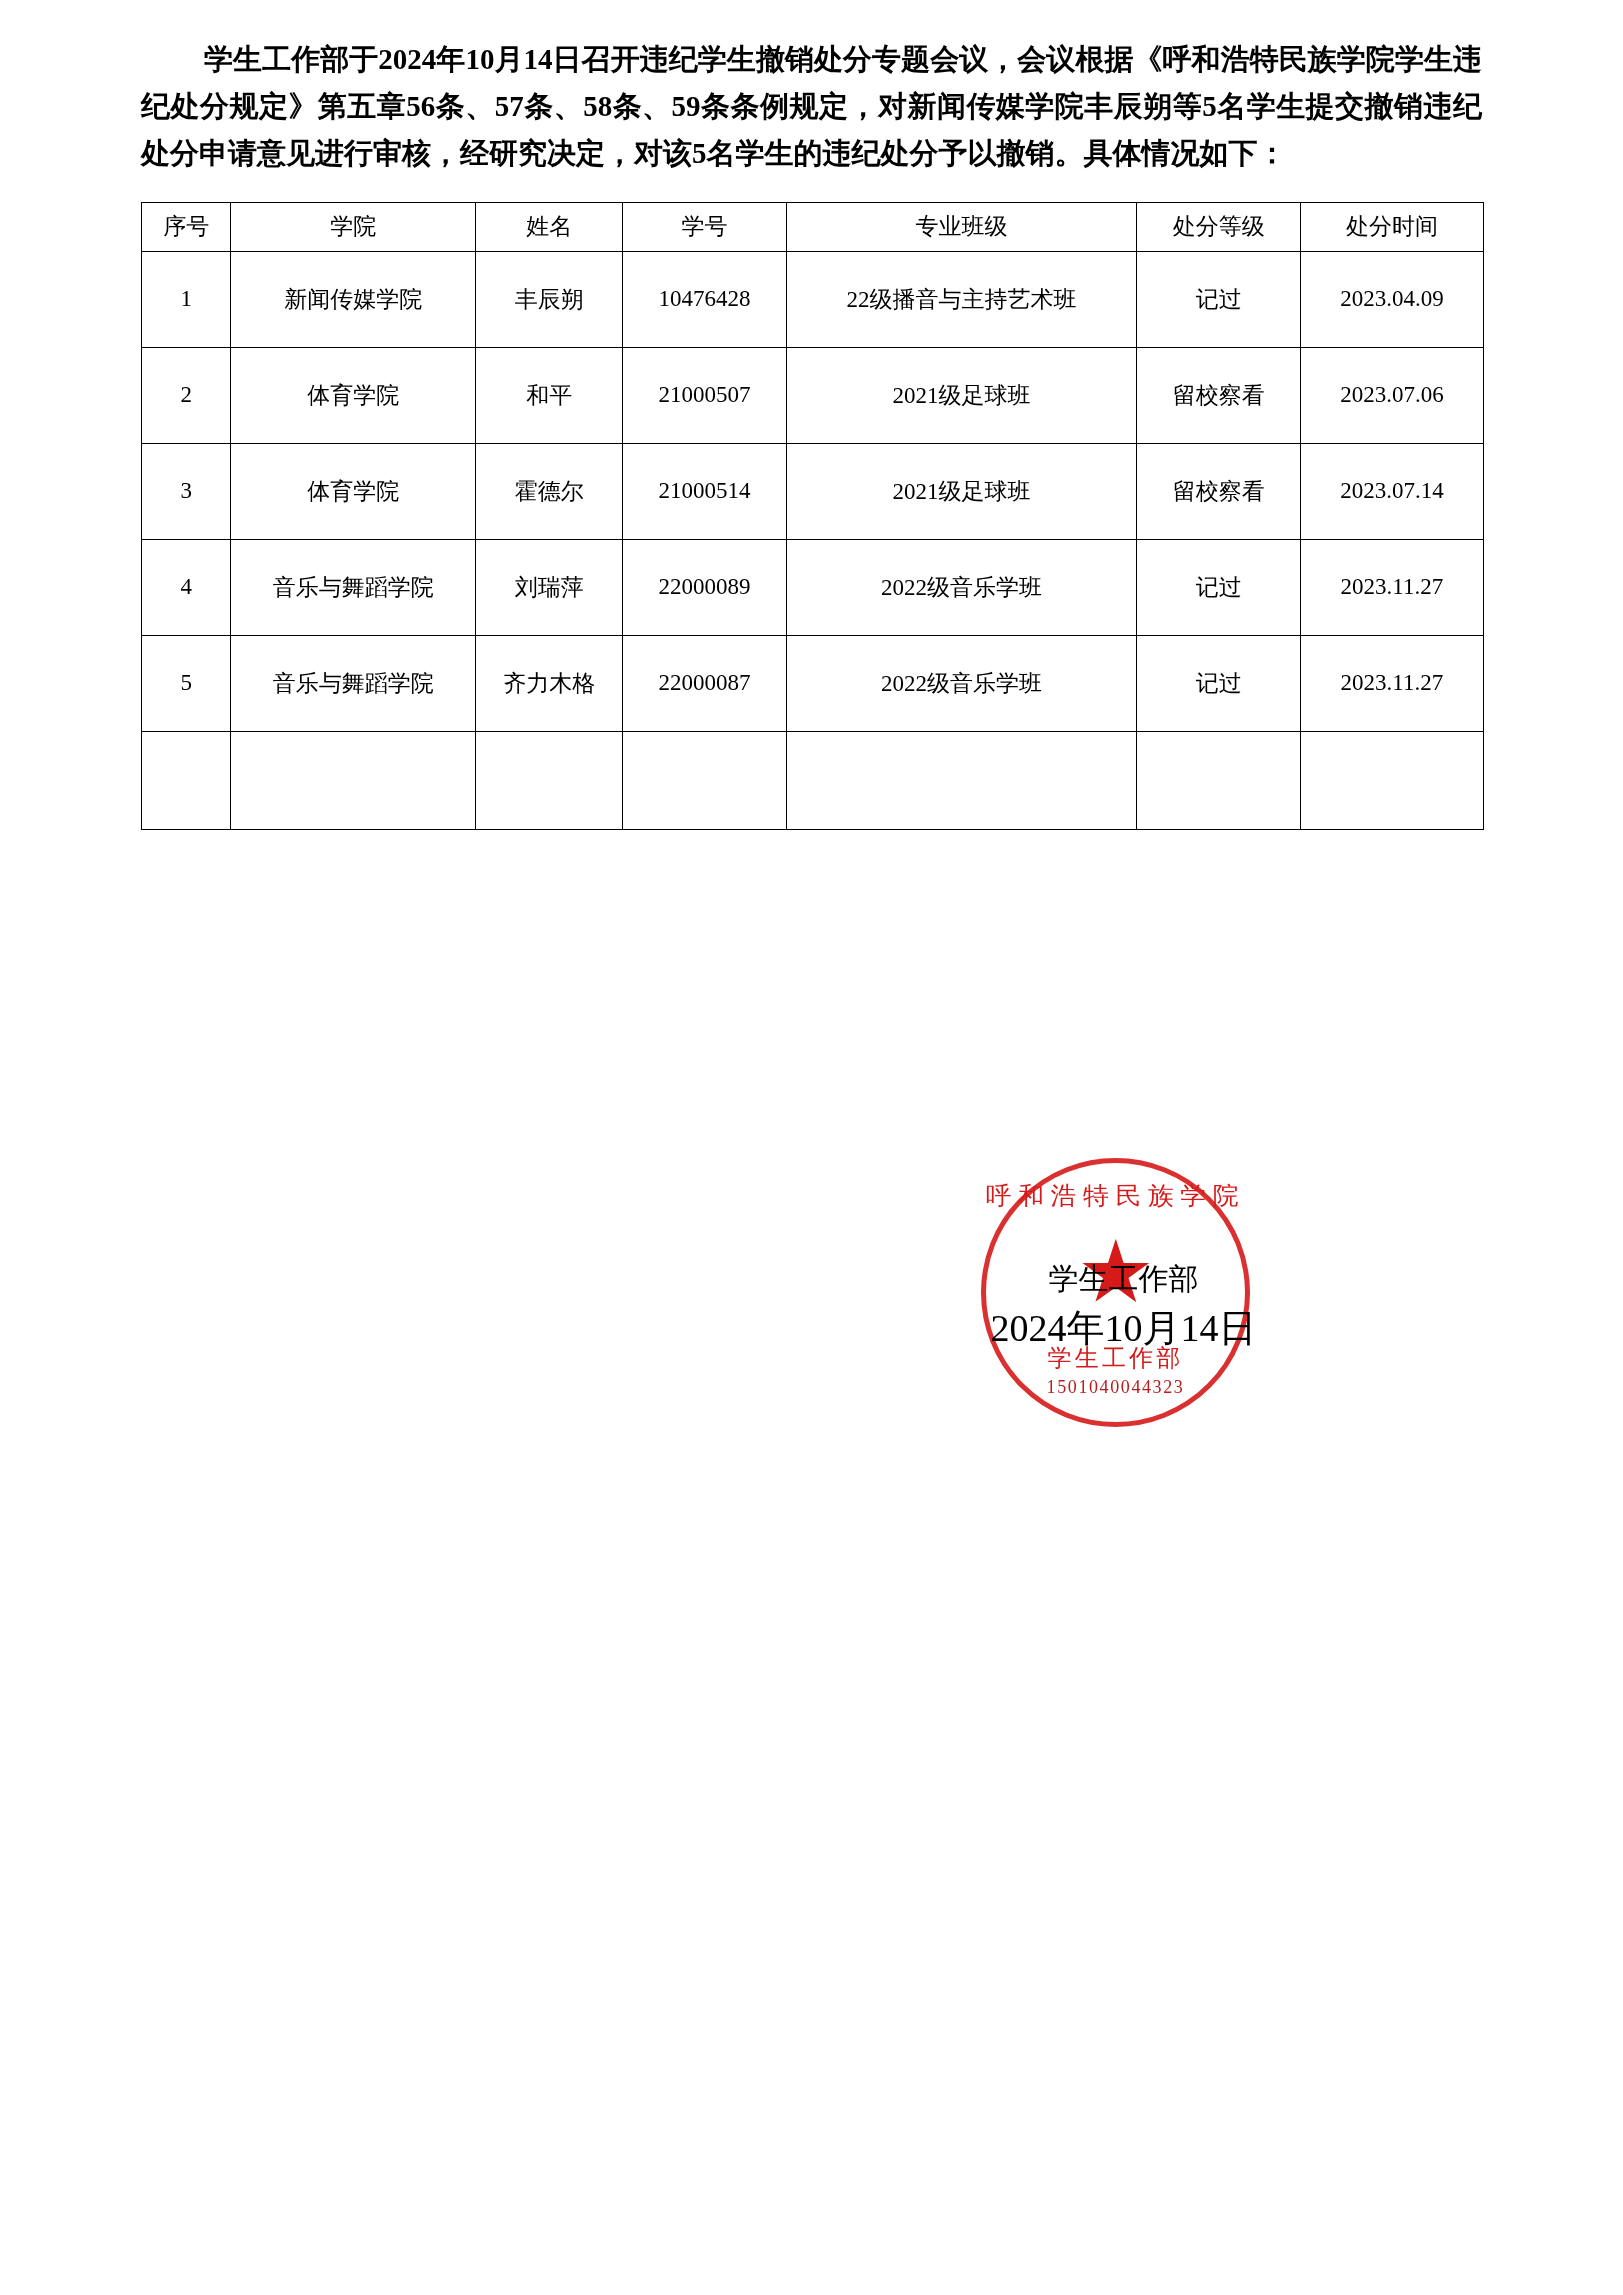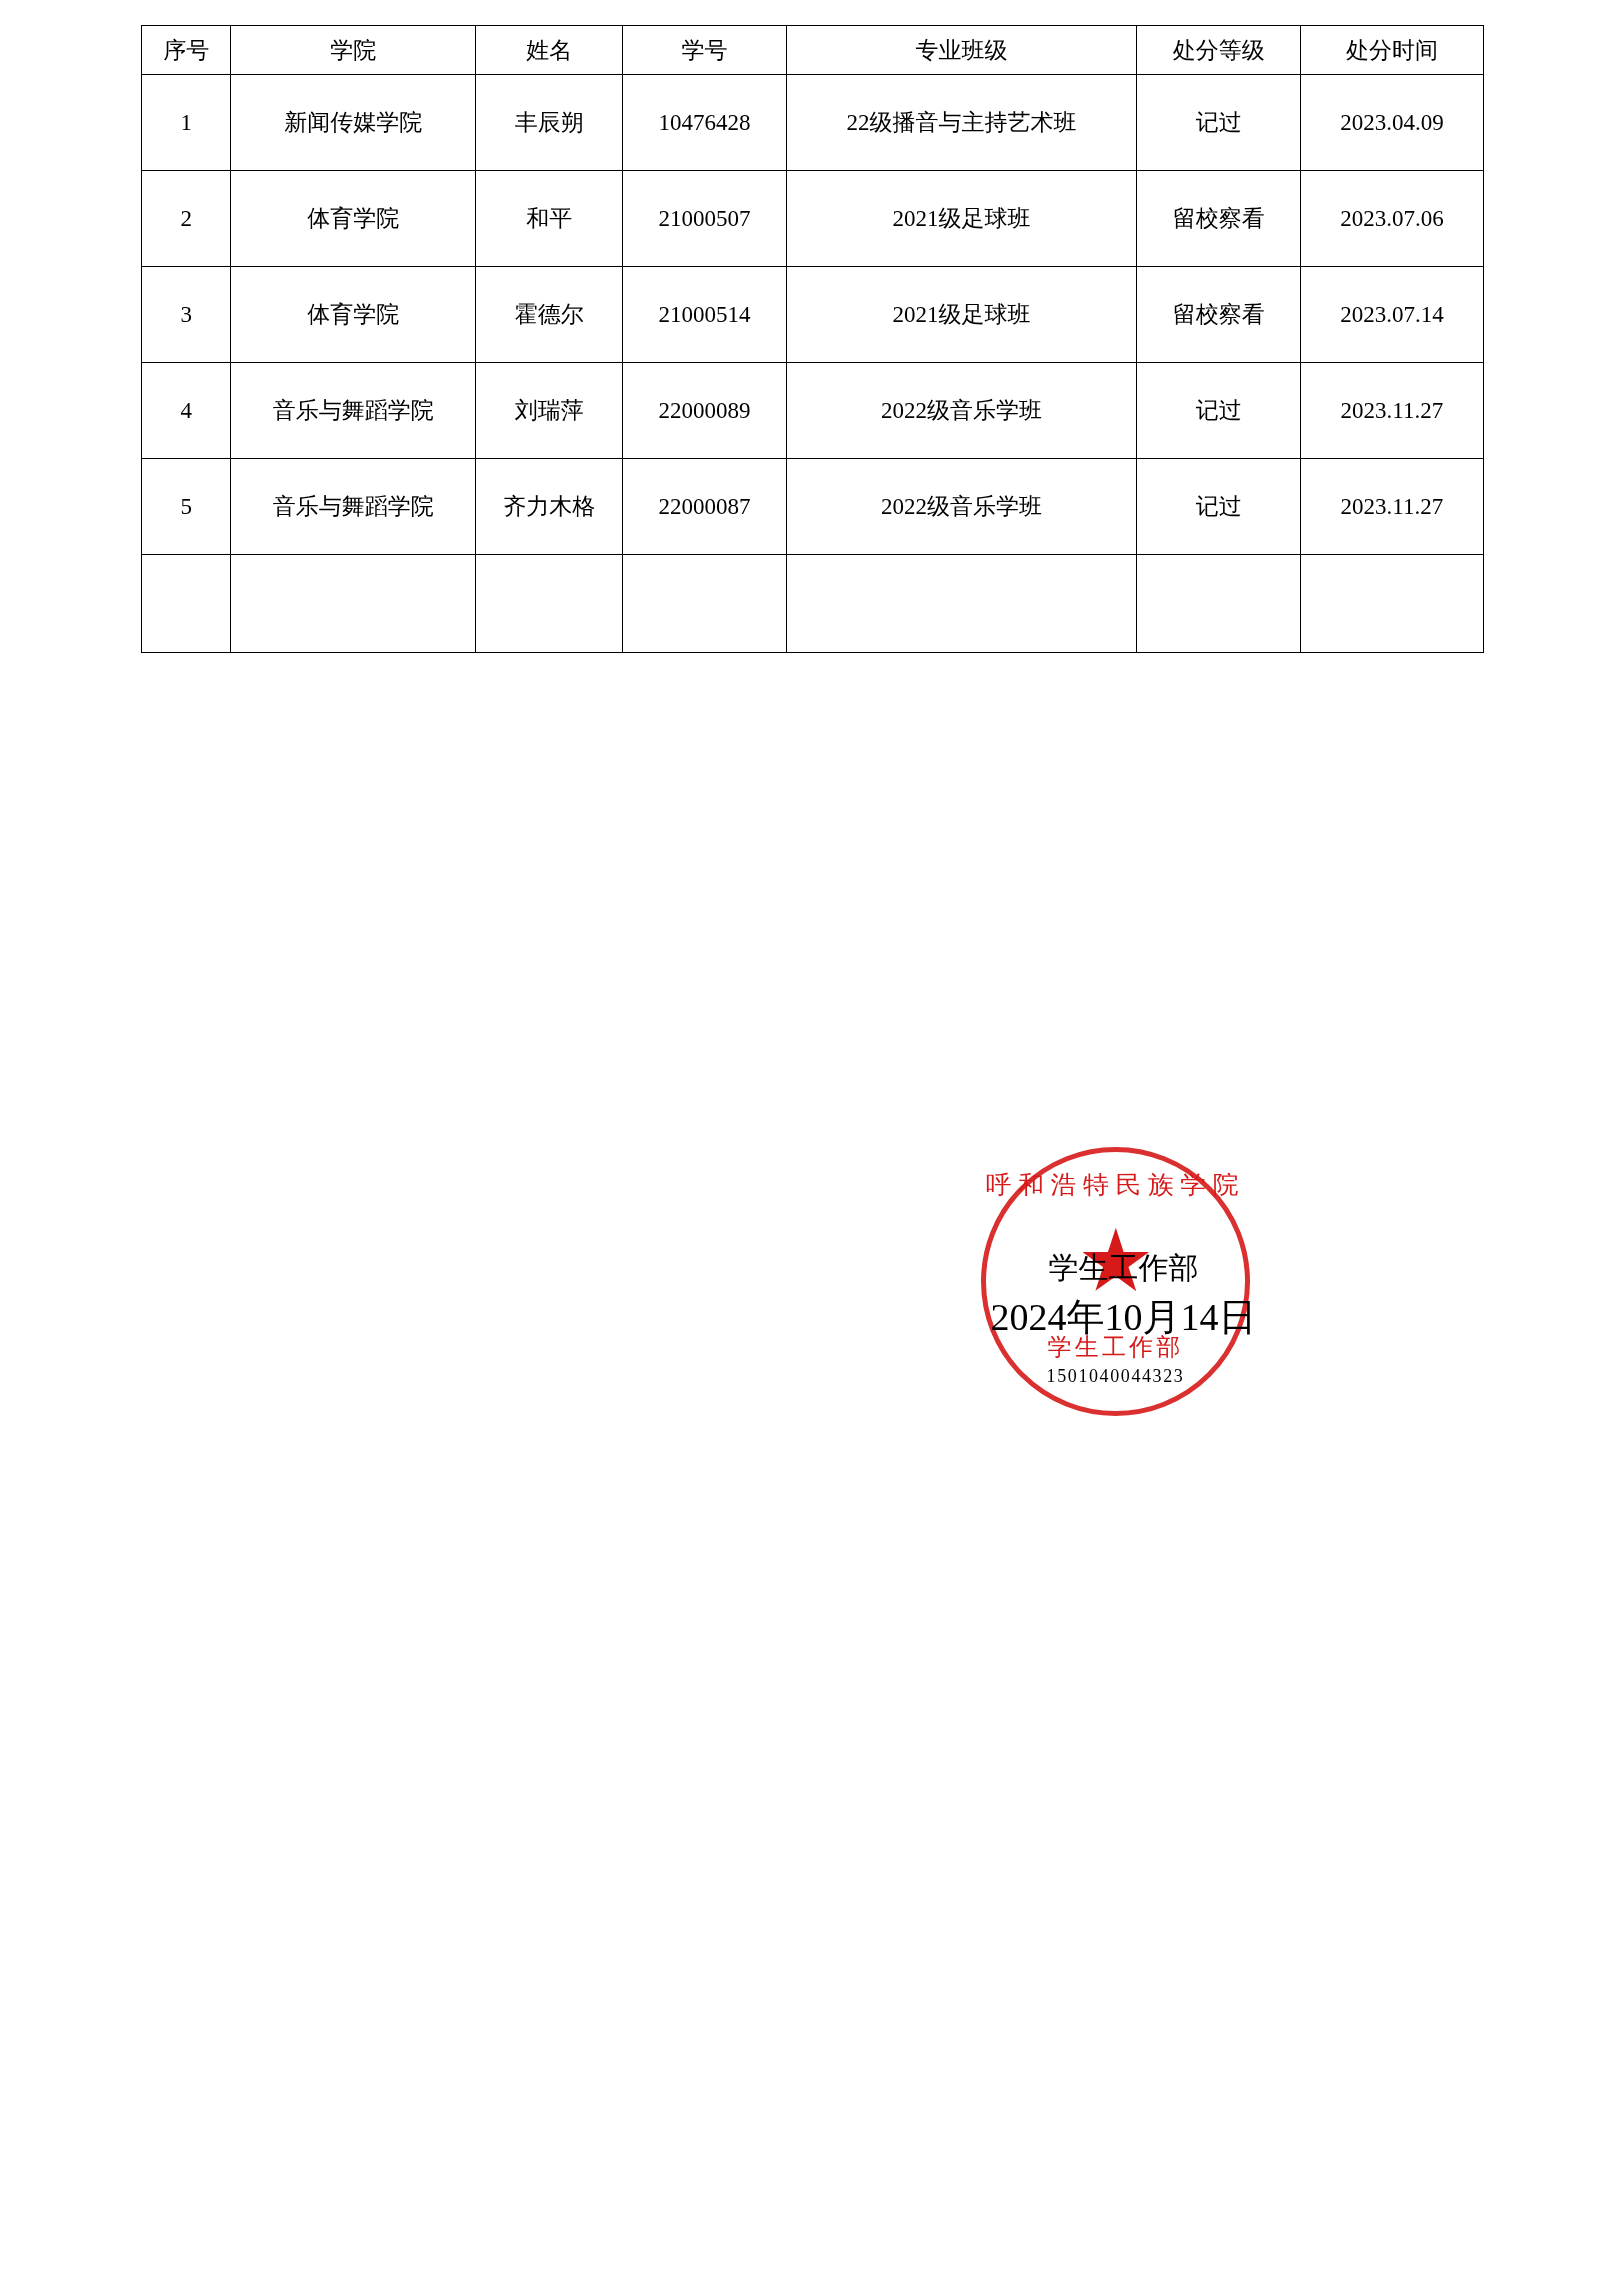--- a/index.html
+++ b/index.html
@@ -131,21 +131,21 @@
     font-size: 24px;
     letter-spacing: 3.2px;
     font-family: "Liberation Serif", "DejaVu Serif", serif;
   }
   .seal-code {
     position: absolute;
     left: 0;
     top: 219px;
     width: 269px;
     text-align: center;
-    color: #000000;
+    color: #b91c1c;
     font-size: 18px;
     letter-spacing: 1.6px;
     font-family: "Liberation Serif", "DejaVu Serif", serif;
   }
   .sign-block {
     position: absolute;
     left: 989px;
     top: 1221px;
     width: 269px;
     text-align: center;
@@ -160,20 +160,21 @@
     line-height: 1.45;
     font-family: "Liberation Serif", "DejaVu Serif", serif;
   }
 </style>
 </head>
 <body>
 
 <div class="page">
 
 
+  <div class="doc-body"><span class="indent"></span><span>学生工作部于2024年10月14日召开违纪学生撤销处分专题会议，会议根据《呼和浩特民族学院学生违纪处分规定》第五章56条、57条、58条、59条条例规定，对新闻传媒学院丰辰朔等5名学生提交撤销违纪处分申请意见进行审核，经研究决定，对该5名学生的违纪处分予以撤销。具体情况如下：</span></div>
 
   <table class="record-table">
     <colgroup>
       <col class="c-idx">
       <col class="c-dept">
       <col class="c-name">
       <col class="c-sid">
       <col class="c-class">
       <col class="c-level">
       <col class="c-date">

